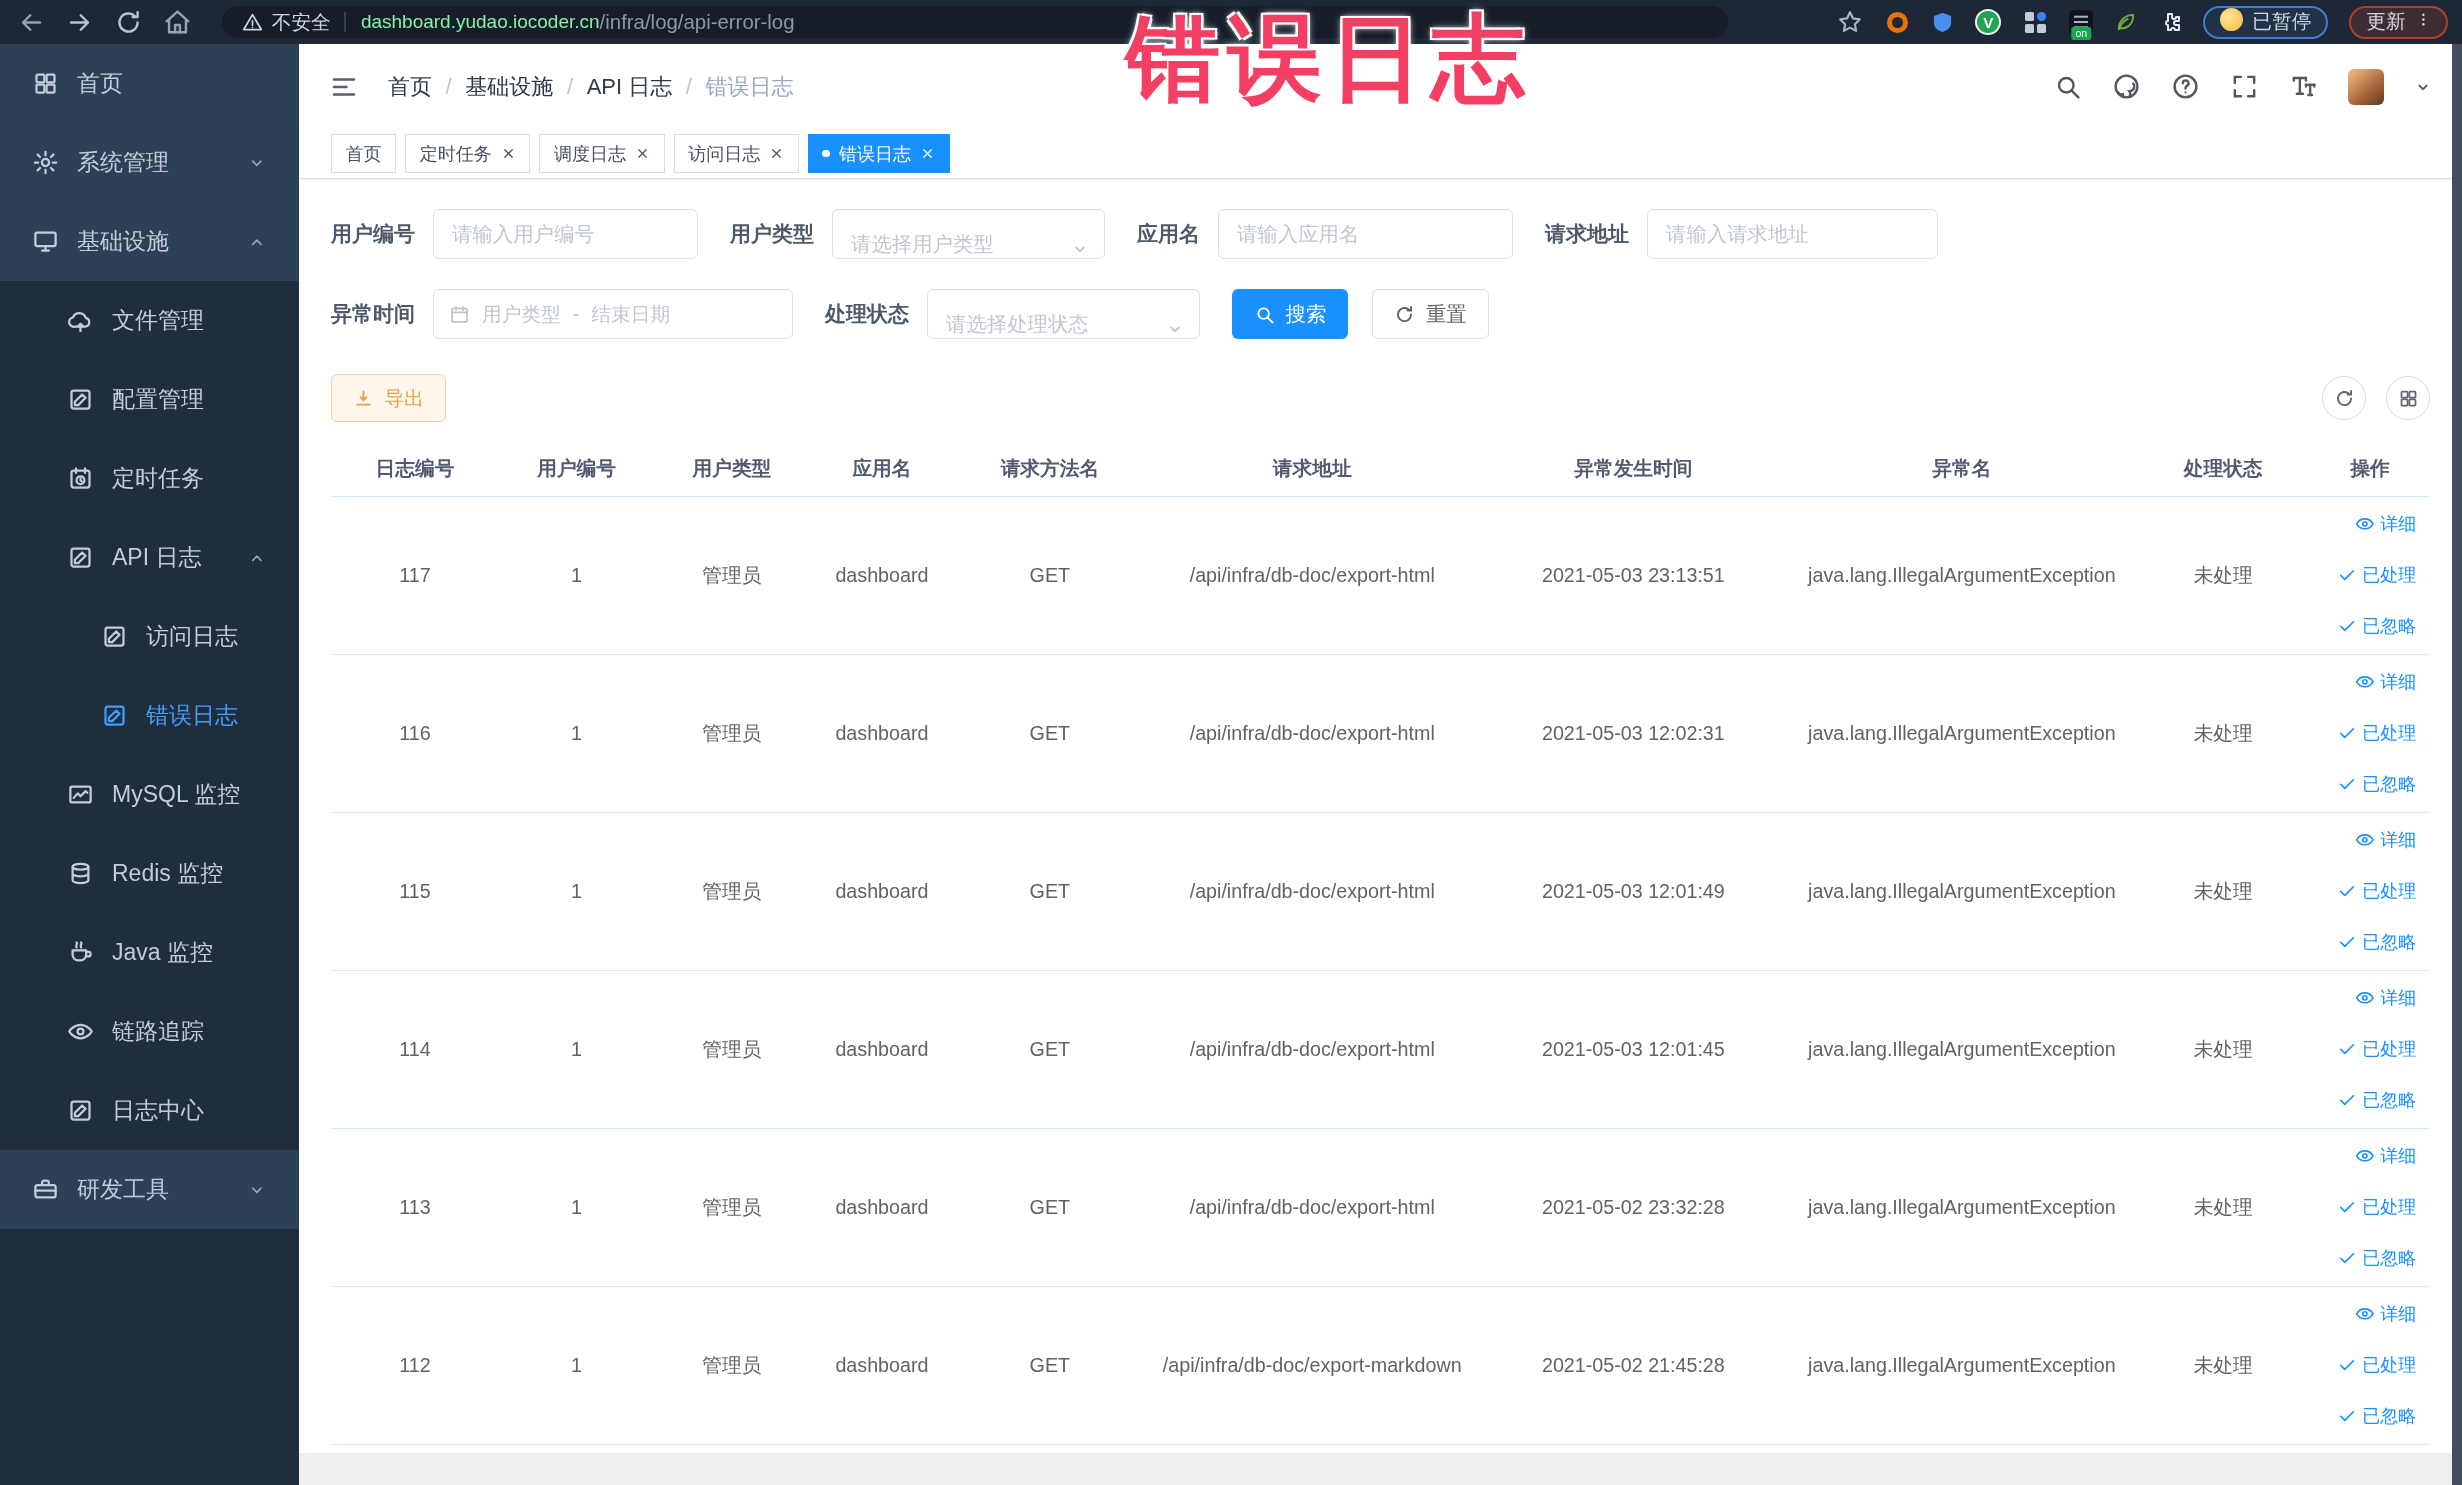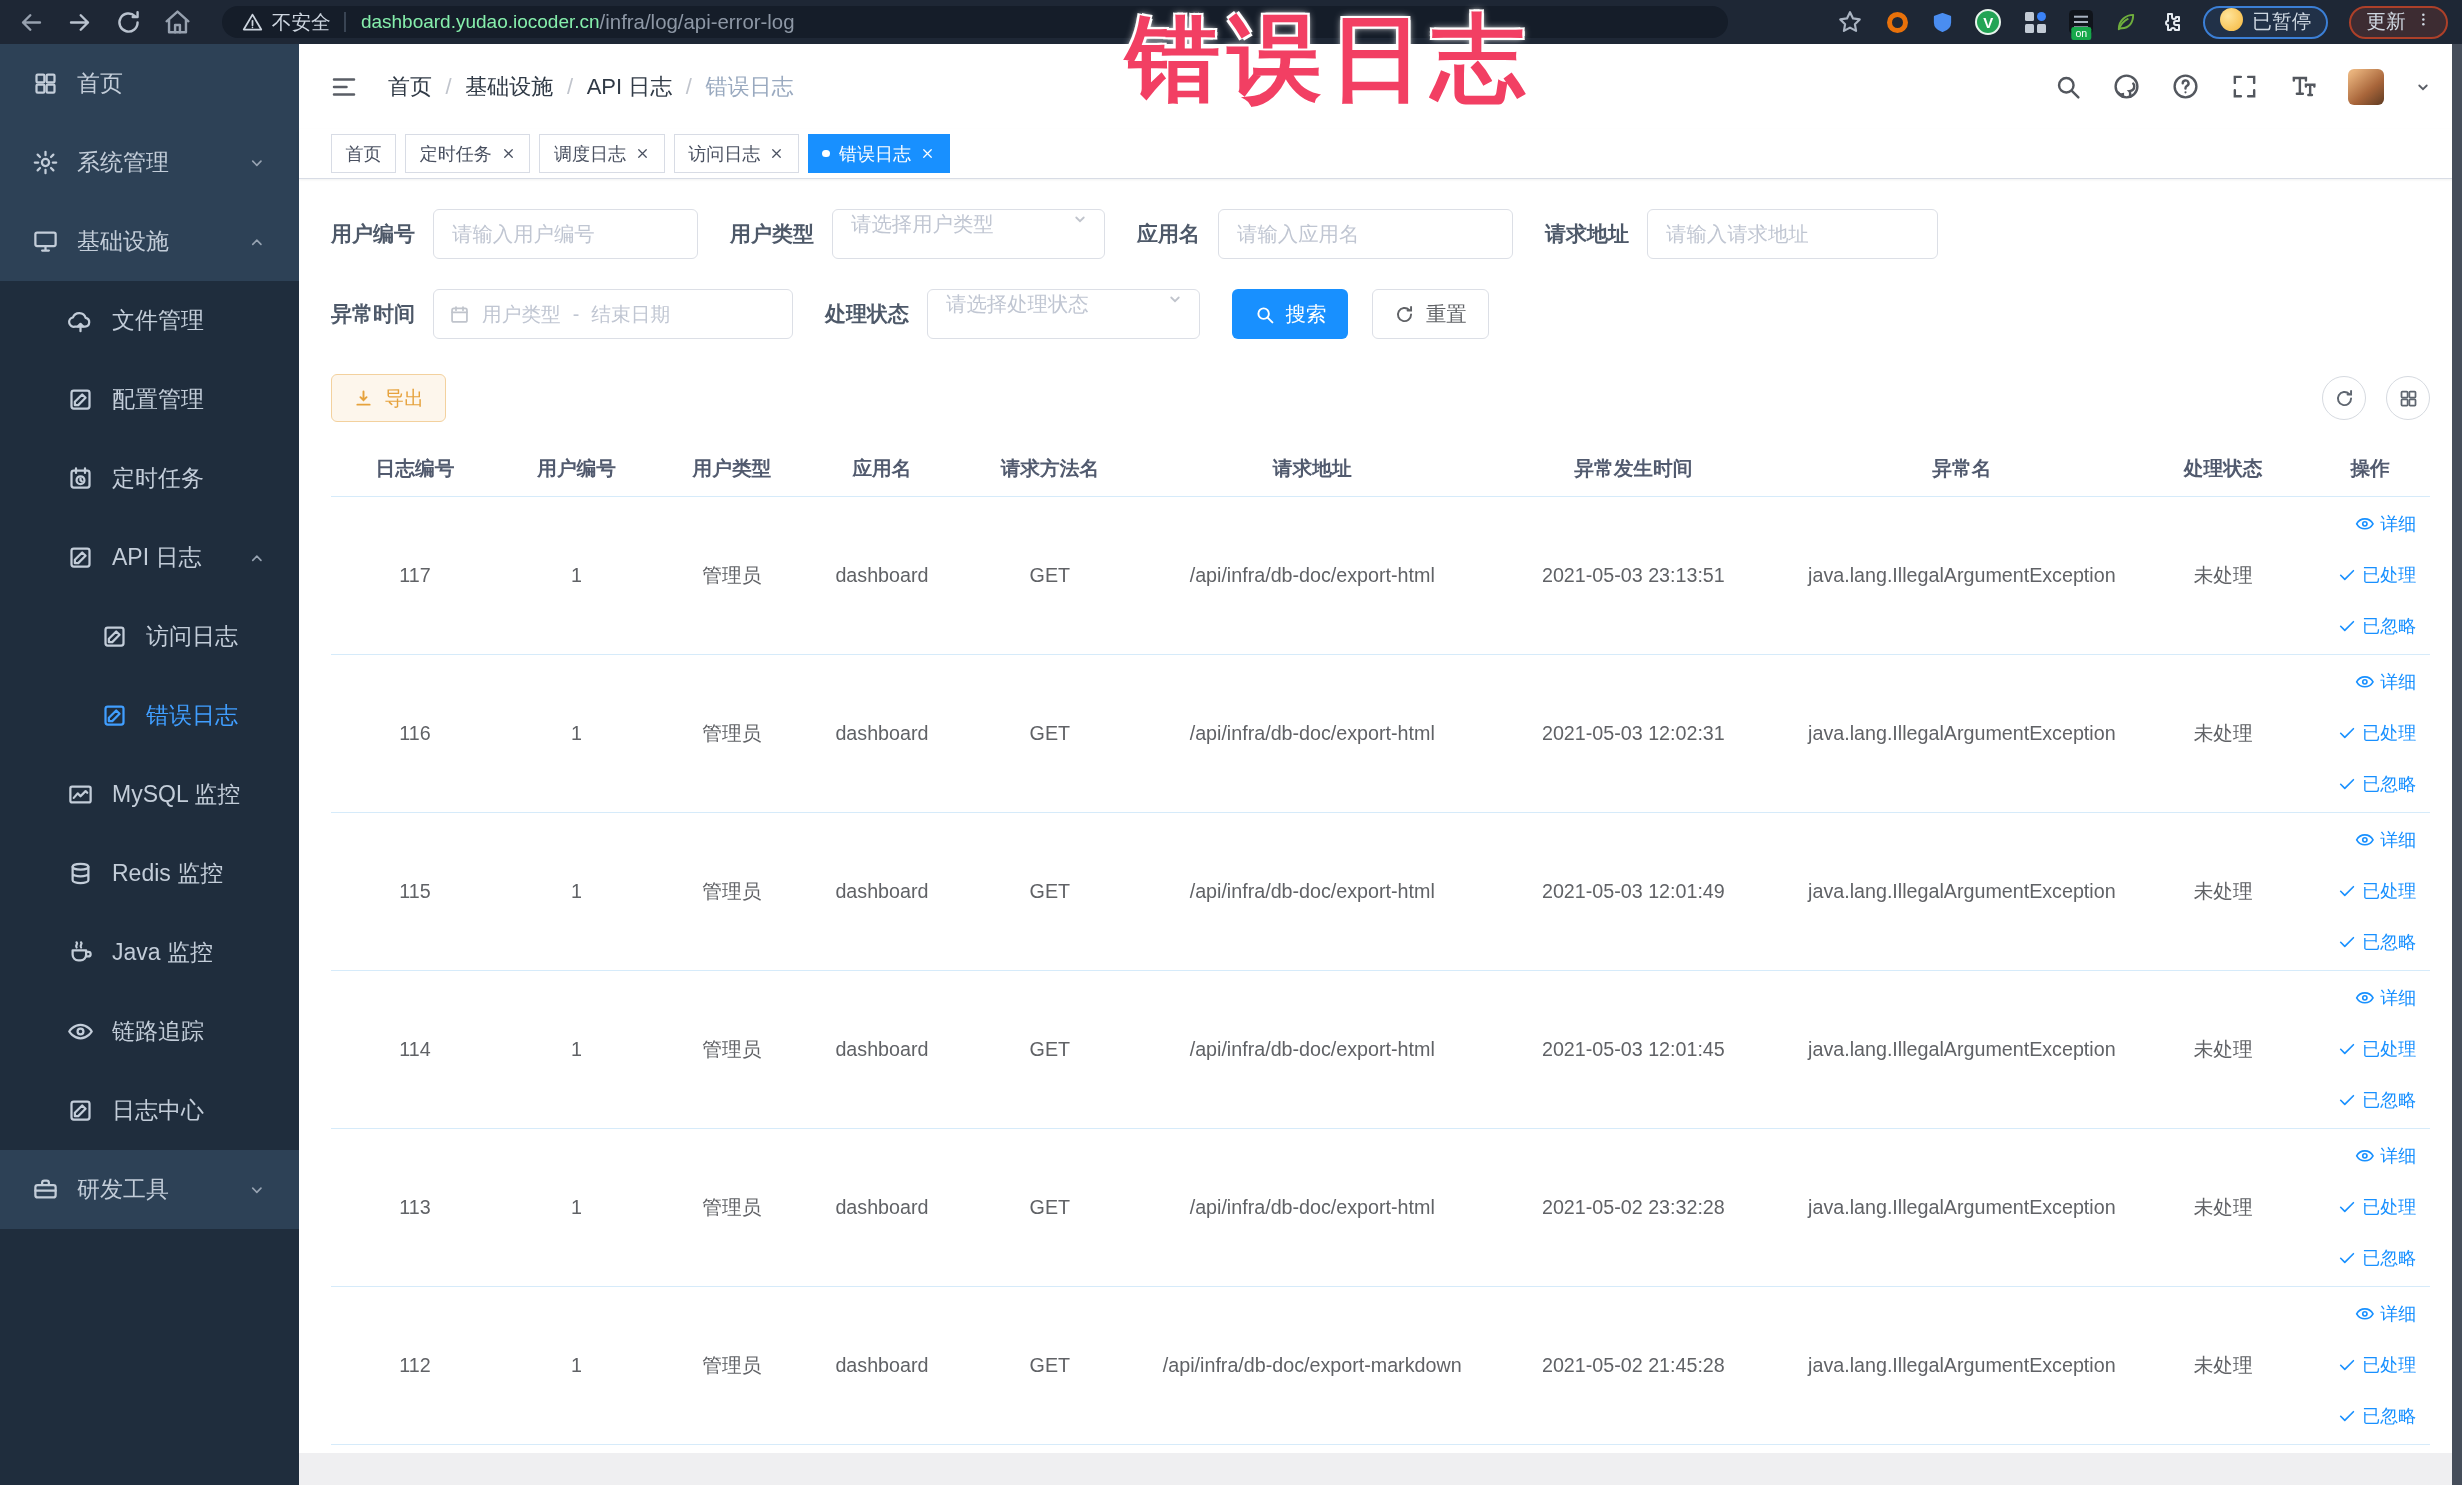--- a/index.html
+++ b/index.html
@@ -74,21 +74,21 @@
   .tag .tclose { width:15px; height:15px; color:inherit; }
 
   .content { padding:30px 32px 0 32px; flex:1; }
 
   
   .filter-row { display:flex; align-items:center; margin-bottom:30px; }
   .f-group { display:flex; align-items:center; margin-right:32px; }
   .f-label { font-size:21px; font-weight:700; color:#4e5969; margin-right:18px; white-space:nowrap; }
   .inp { height:50px; border:0.8px solid #dcdfe6; border-radius:6px; font-size:20.4px; color:#303133; padding:0 18px; outline:none; font-family:inherit; }
   .inp::placeholder { color:#c0c6d2; }
-  .sel { height:50px; border:0.8px solid #dcdfe6; border-radius:6px; display:flex; align-items:flex-start; justify-content:space-between; padding:0 15px 0 18px; font-size:20.4px; color:#c0c6d2; cursor:pointer; }
+  .sel { height:50px; border:0.8px solid #dcdfe6; border-radius:6px; display:flex; align-items:flex-end; justify-content:space-between; padding:0 15px 0 18px; font-size:20.4px; color:#c0c6d2; cursor:pointer; }
   .sel .caret-ico { color:#c0c4cc; }
   .daterange { width:360px; height:50px; border:0.8px solid #dcdfe6; border-radius:6px; display:flex; align-items:center; padding:0 15px; font-size:19.7px; color:#c0c6d2; gap:12px; cursor:text; }
   .cal-ico { width:21px; height:21px; color:#c0c4cc; flex:none; }
   .dr-sep { color:#c0c6d2; }
   .btn { height:50px; border-radius:6px; font-size:20.4px; display:flex; align-items:center; gap:10.6px; padding:0 21px; cursor:pointer; border:0.8px solid transparent; white-space:nowrap; }
   .btn .icon { width:21px; height:21px; }
   .btn-primary { background:#1890ff; color:#fff; }
   .btn-plain { background:#fff; border-color:#dcdfe6; color:#606266; }
   .btn-export { height:48px; background:#fdf6ec; border:0.8px solid #f3d19e; color:#e6a23c; font-size:19.7px; }
 

